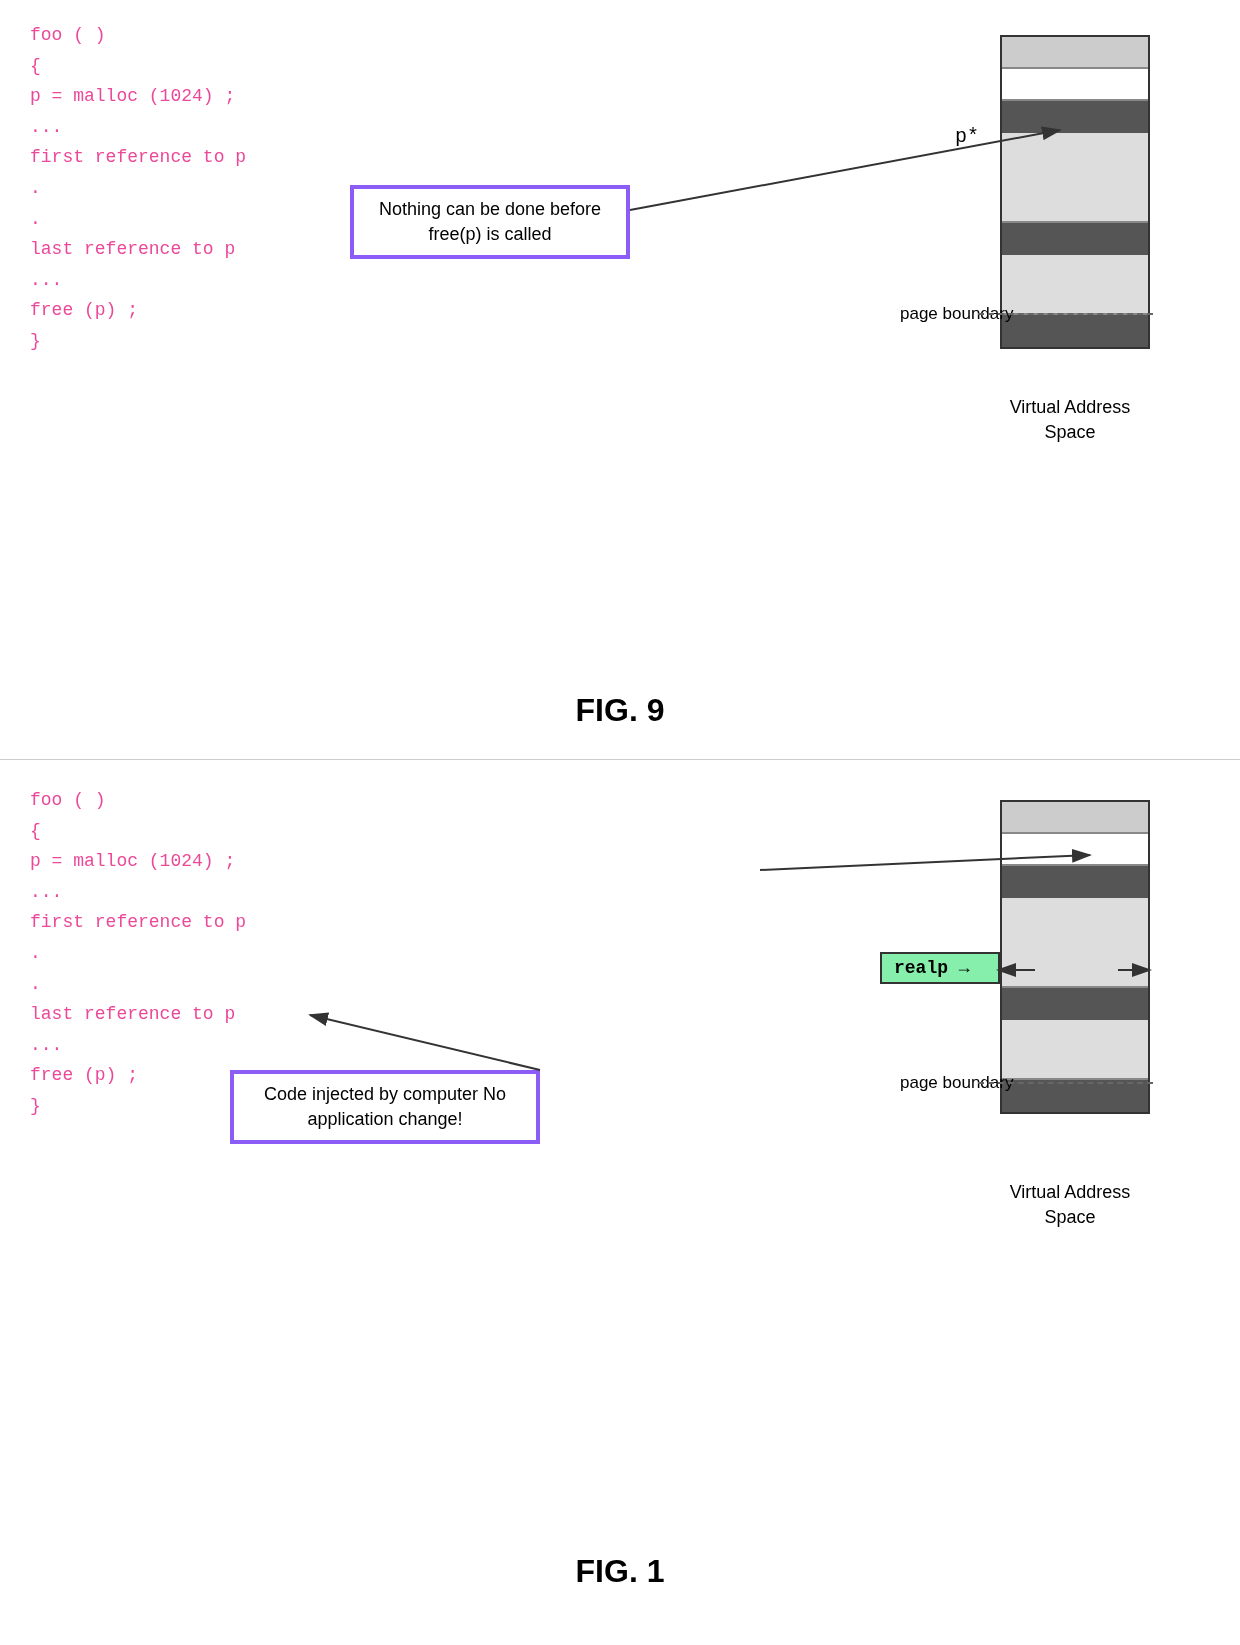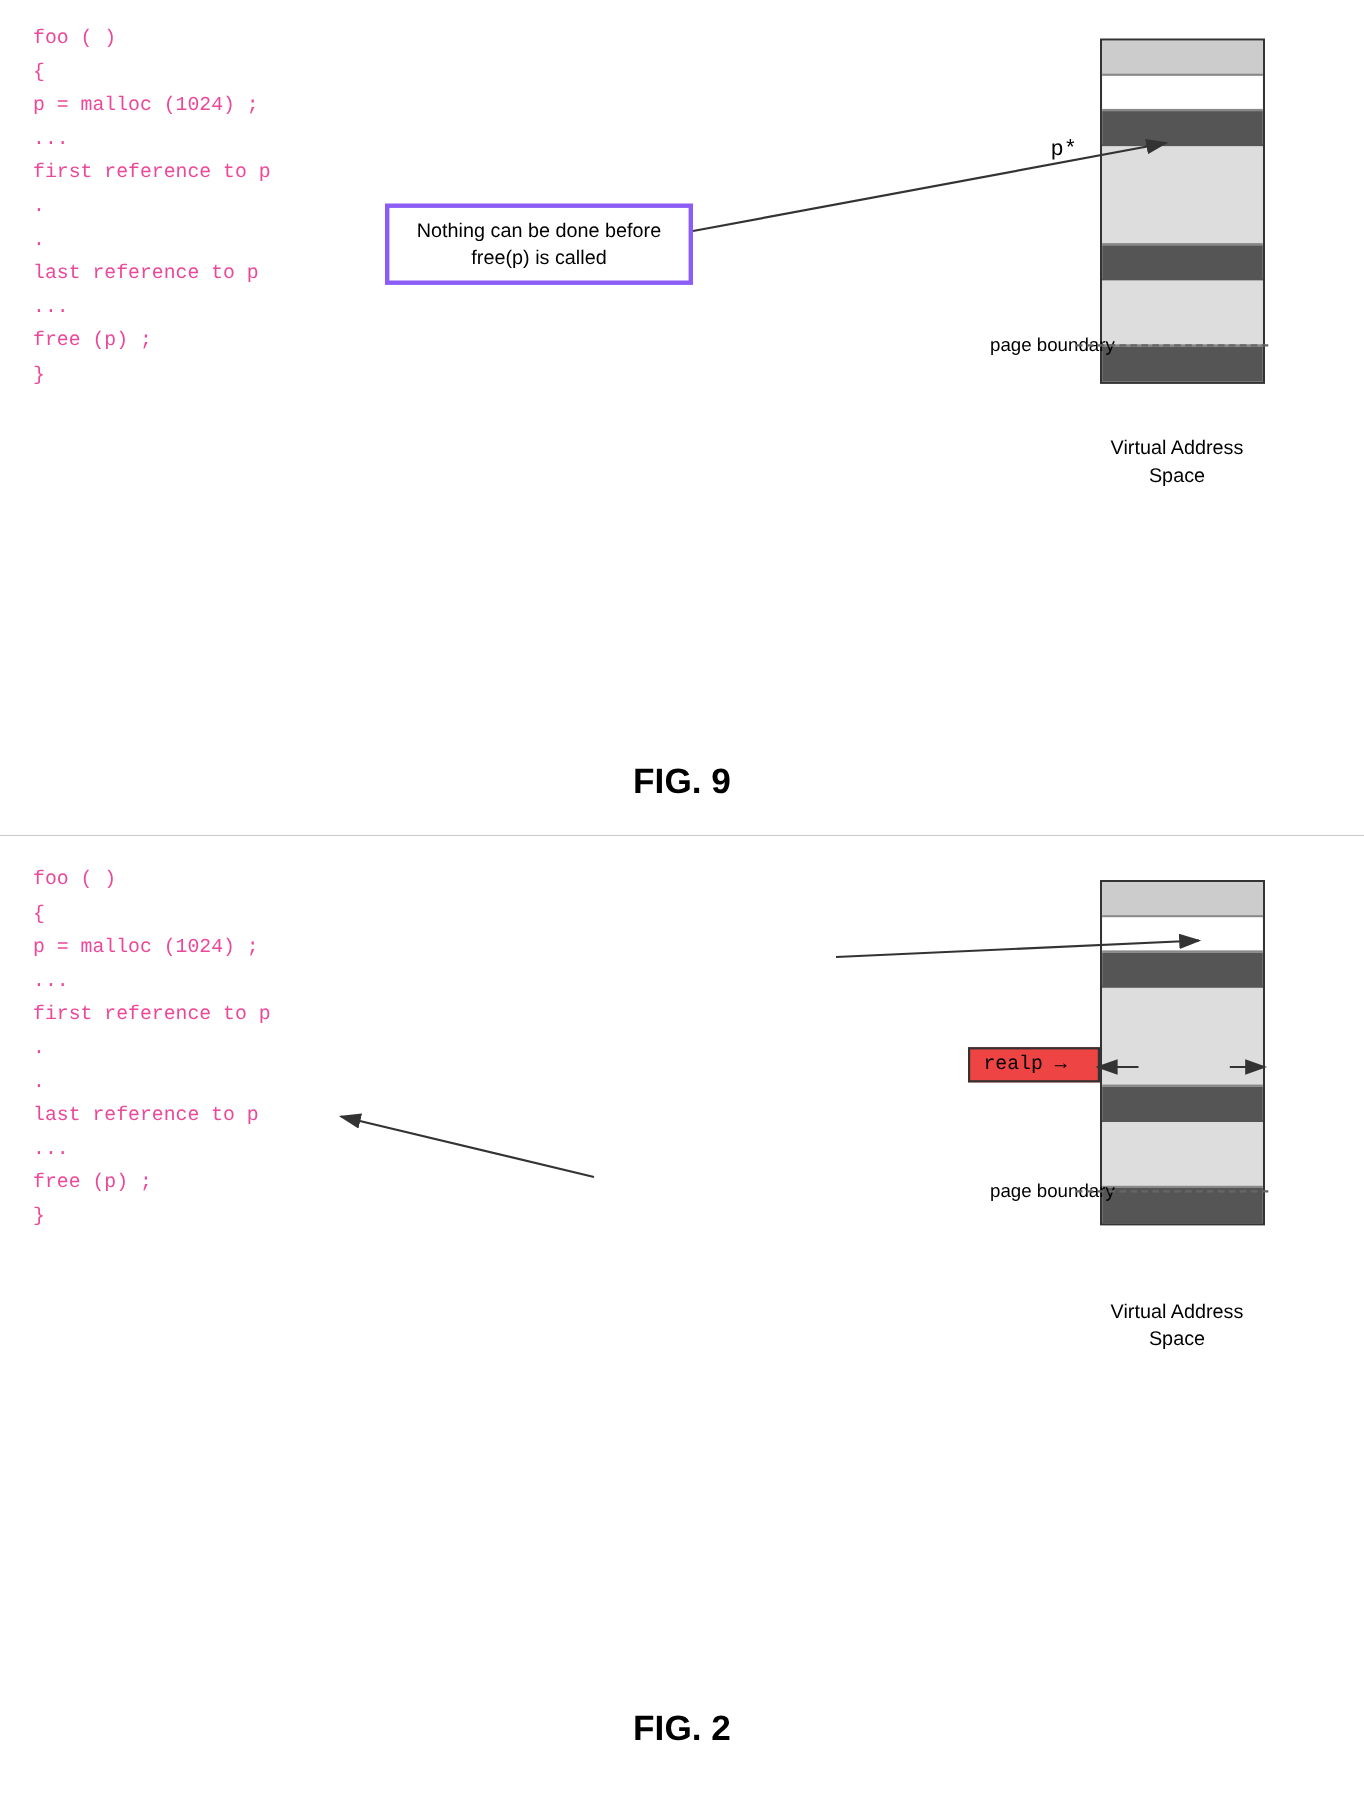--- a/index.html
+++ b/index.html
@@ -163,22 +163,24 @@
       <div style="position:absolute; top:272px; left:-90px; font-family:Arial,sans-serif; font-size:17px; text-align:right; line-height:1.3;">page
 boundary</div>
 
       <div style="position:absolute; top:282px; left:-12px; width:175px; border-top:2px dashed #666;"></div>
 
       <div style="position:absolute; top:380px; left:0; width:160px; text-align:center; font-family:Arial,sans-serif; font-size:18px; line-height:1.4;">Virtual Address
 Space</div>
     </div>
 
 
-
-    <div style="position:absolute; top:192px; right:240px; border:2px solid #333; background:#ef4444; font-family:'Courier New',monospace; font-size:18px; padding:4px 12px; width:120px;">
+    <div class="annotation-box" style="left:230px; top:310px; width:310px;">Code injected by computer
+No application change!</div>
+
+    <div style="position:absolute; top:192px; right:240px; border:2px solid #333; background:#86efac; font-family:'Courier New',monospace; font-size:18px; padding:4px 12px; width:120px;font-weight:bold;">
       <span>realp</span>
       <span> →</span>
     </div>
 
     <svg style="position:absolute;top:0;left:0;width:100%;height:100%;pointer-events:none;">
       <defs>
         <marker id="arrowhead2" markerWidth="10" markerHeight="7" refX="9" refY="3.5" orient="auto">
           <polygon points="0 0, 10 3.5, 0 7" fill="#333"></polygon>
         </marker>
         <marker id="arrowhead3" markerWidth="10" markerHeight="7" refX="9" refY="3.5" orient="auto">
@@ -194,17 +196,17 @@
       
       <line x1="760" y1="110" x2="1090" y2="95" stroke="#333" stroke-width="2" marker-end="url(#arrowhead2)"></line>
       
       <line x1="1035" y1="210" x2="998" y2="210" stroke="#333" stroke-width="2" marker-end="url(#arrowhead3)"></line>
       
       <line x1="1118" y1="210" x2="1150" y2="210" stroke="#333" stroke-width="2" marker-end="url(#arrowhead4)"></line>
       realp line --&gt;
       <line x1="540" y1="310" x2="310" y2="255" stroke="#333" stroke-width="2" marker-end="url(#arrowhead5)"></line>
     </svg>
 
-    <div class="fig-label" style="position:absolute; bottom:10px; left:0; right:0;">FIG. 2</div>
+    <div class="fig-label" style="position:absolute; bottom:10px; left:0; right:0;">FIG. 1</div>
 
   </div>
 
 </div>
 
 </body></html>

